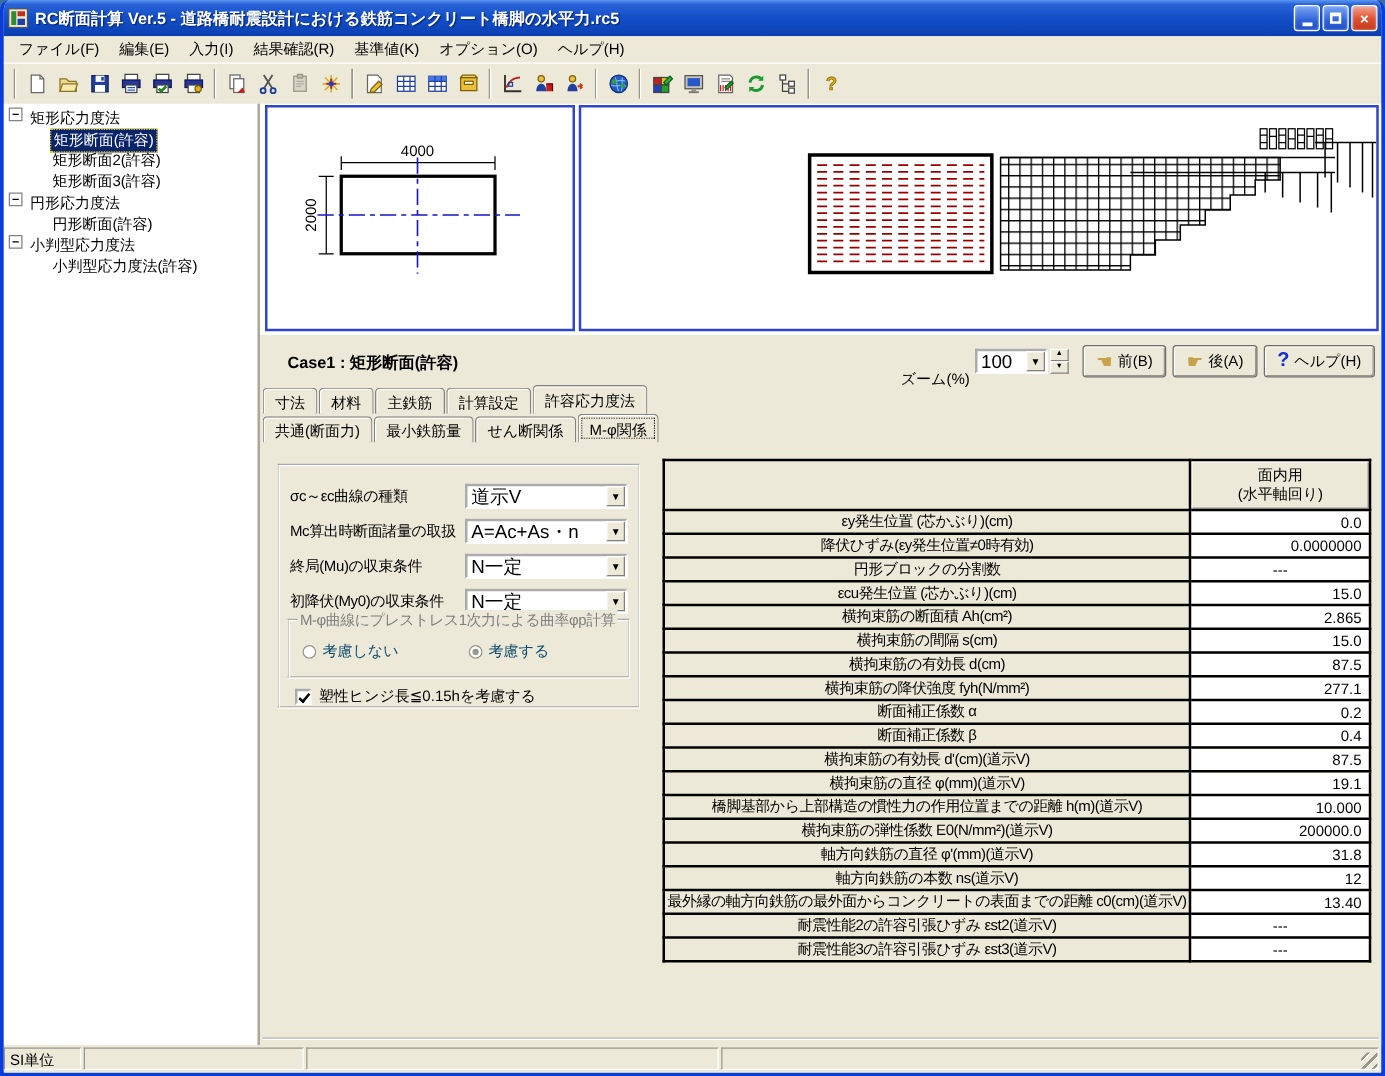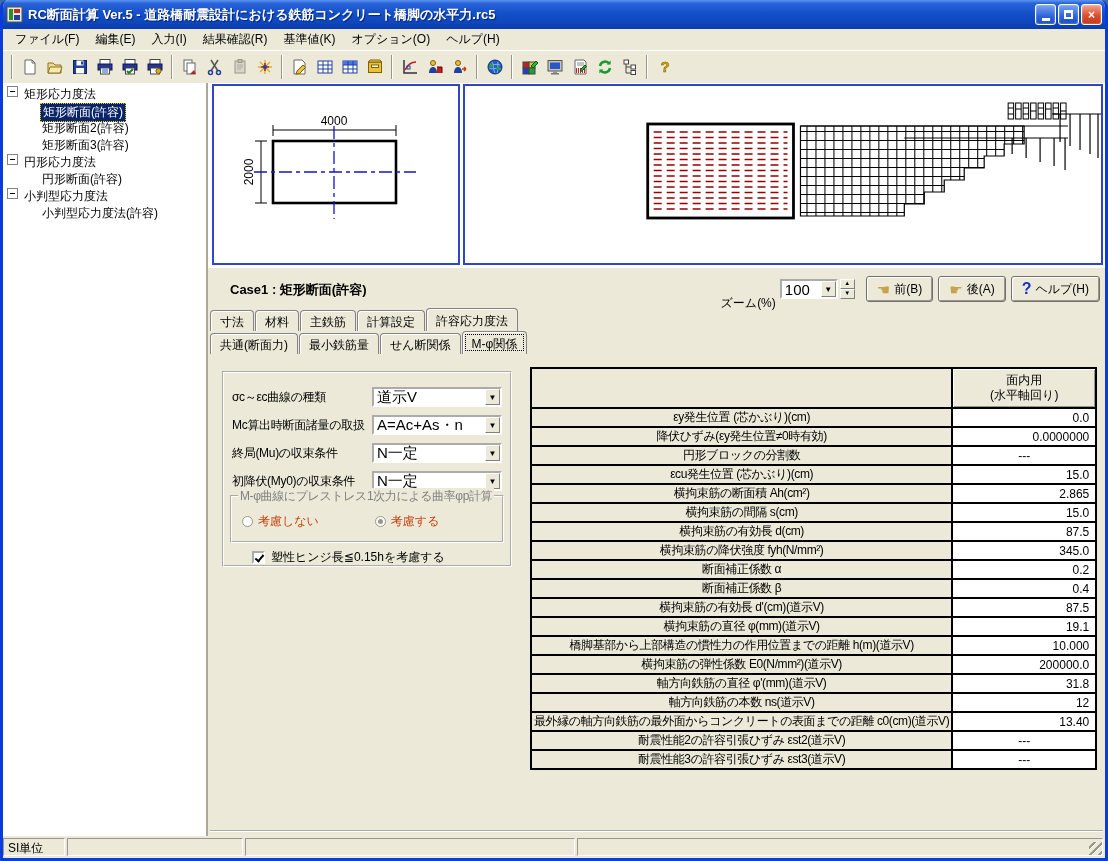--- a/index.html
+++ b/index.html
@@ -59,24 +59,24 @@
   .tab.focus{outline:1px dotted #000;outline-offset:-4px;}
   .tab-content{position:absolute;left:2px;right:2px;top:86px;bottom:4px;background:#ECE9D8;border-bottom:2px groove #fff;}
   
   .form-panel{position:absolute;left:12px;top:17px;width:290px;height:196px;border:2px groove #fff;background:#ECE9D8;}
   .frow{position:absolute;left:8px;right:8px;height:20px;display:flex;align-items:center;}
   .flabel{font-size:12px;letter-spacing:-0.3px;flex:1;}
   .fcombo{width:130px;flex:0 0 auto;}
   .groupbox{position:absolute;left:6px;right:6px;top:122px;height:48px;border:2px groove #fff;}
   .gb-title{position:absolute;top:-9px;left:6px;background:#ECE9D8;font-size:12px;color:#808080;padding:0 2px;letter-spacing:-0.4px;white-space:nowrap;}
   .radio-row{position:absolute;top:16px;left:10px;right:4px;display:flex;gap:56px;}
-  .radio{display:flex;align-items:center;gap:5px;font-size:12px;color:#c2410c;}
+  .radio{display:flex;align-items:center;gap:5px;font-size:12px;color:#0c4a6e;}
   .rdot{width:11px;height:11px;border-radius:50%;border:1px solid #9a968a;background:#fff;position:relative;flex:0 0 auto;}
   .rdot.on::after{content:"";position:absolute;left:2px;top:2px;width:5px;height:5px;border-radius:50%;background:#9a968a;}
-  .chkrow{position:absolute;left:28px;top:176px;display:flex;align-items:center;gap:6px;}
+  .chkrow{position:absolute;left:12px;top:176px;display:flex;align-items:center;gap:6px;}
   .chk{width:13px;height:13px;background:#fff;border:2px inset #fff;position:relative;flex:0 0 auto;}
   .chk::after{content:"";position:absolute;left:1px;top:2px;width:7px;height:3px;border-left:2px solid #000;border-bottom:2px solid #000;transform:rotate(-50deg);}
   .chklabel{font-size:12px;}
   
   .mphi{position:absolute;left:320px;top:13px;border-collapse:collapse;table-layout:fixed;}
   .mphi td{border:2px solid #000;height:19px;font-size:12px;overflow:hidden;white-space:nowrap;}
   .mphi .lblcol{width:412px;}
   .mphi .valcol{width:144px;}
   .mphi td.lbl{background:#ECE9D8;text-align:center;letter-spacing:-0.4px;padding:0 2px;}
   .mphi td.val{background:#fff;text-align:right;padding:0 6px;}
@@ -563,21 +563,21 @@
             <tr>
                   <td class="lbl">横拘束筋の間隔 s(cm)</td>
                   <td class="val">15.0</td>
                 </tr>
             <tr>
                   <td class="lbl">横拘束筋の有効長 d(cm)</td>
                   <td class="val">87.5</td>
                 </tr>
             <tr>
                   <td class="lbl">横拘束筋の降伏強度 fyh(N/mm²)</td>
-                  <td class="val">345.0</td>
+                  <td class="val">277.1</td>
                 </tr>
             <tr>
                   <td class="lbl">断面補正係数 α</td>
                   <td class="val">0.2</td>
                 </tr>
             <tr>
                   <td class="lbl">断面補正係数 β</td>
                   <td class="val">0.4</td>
                 </tr>
             <tr>

